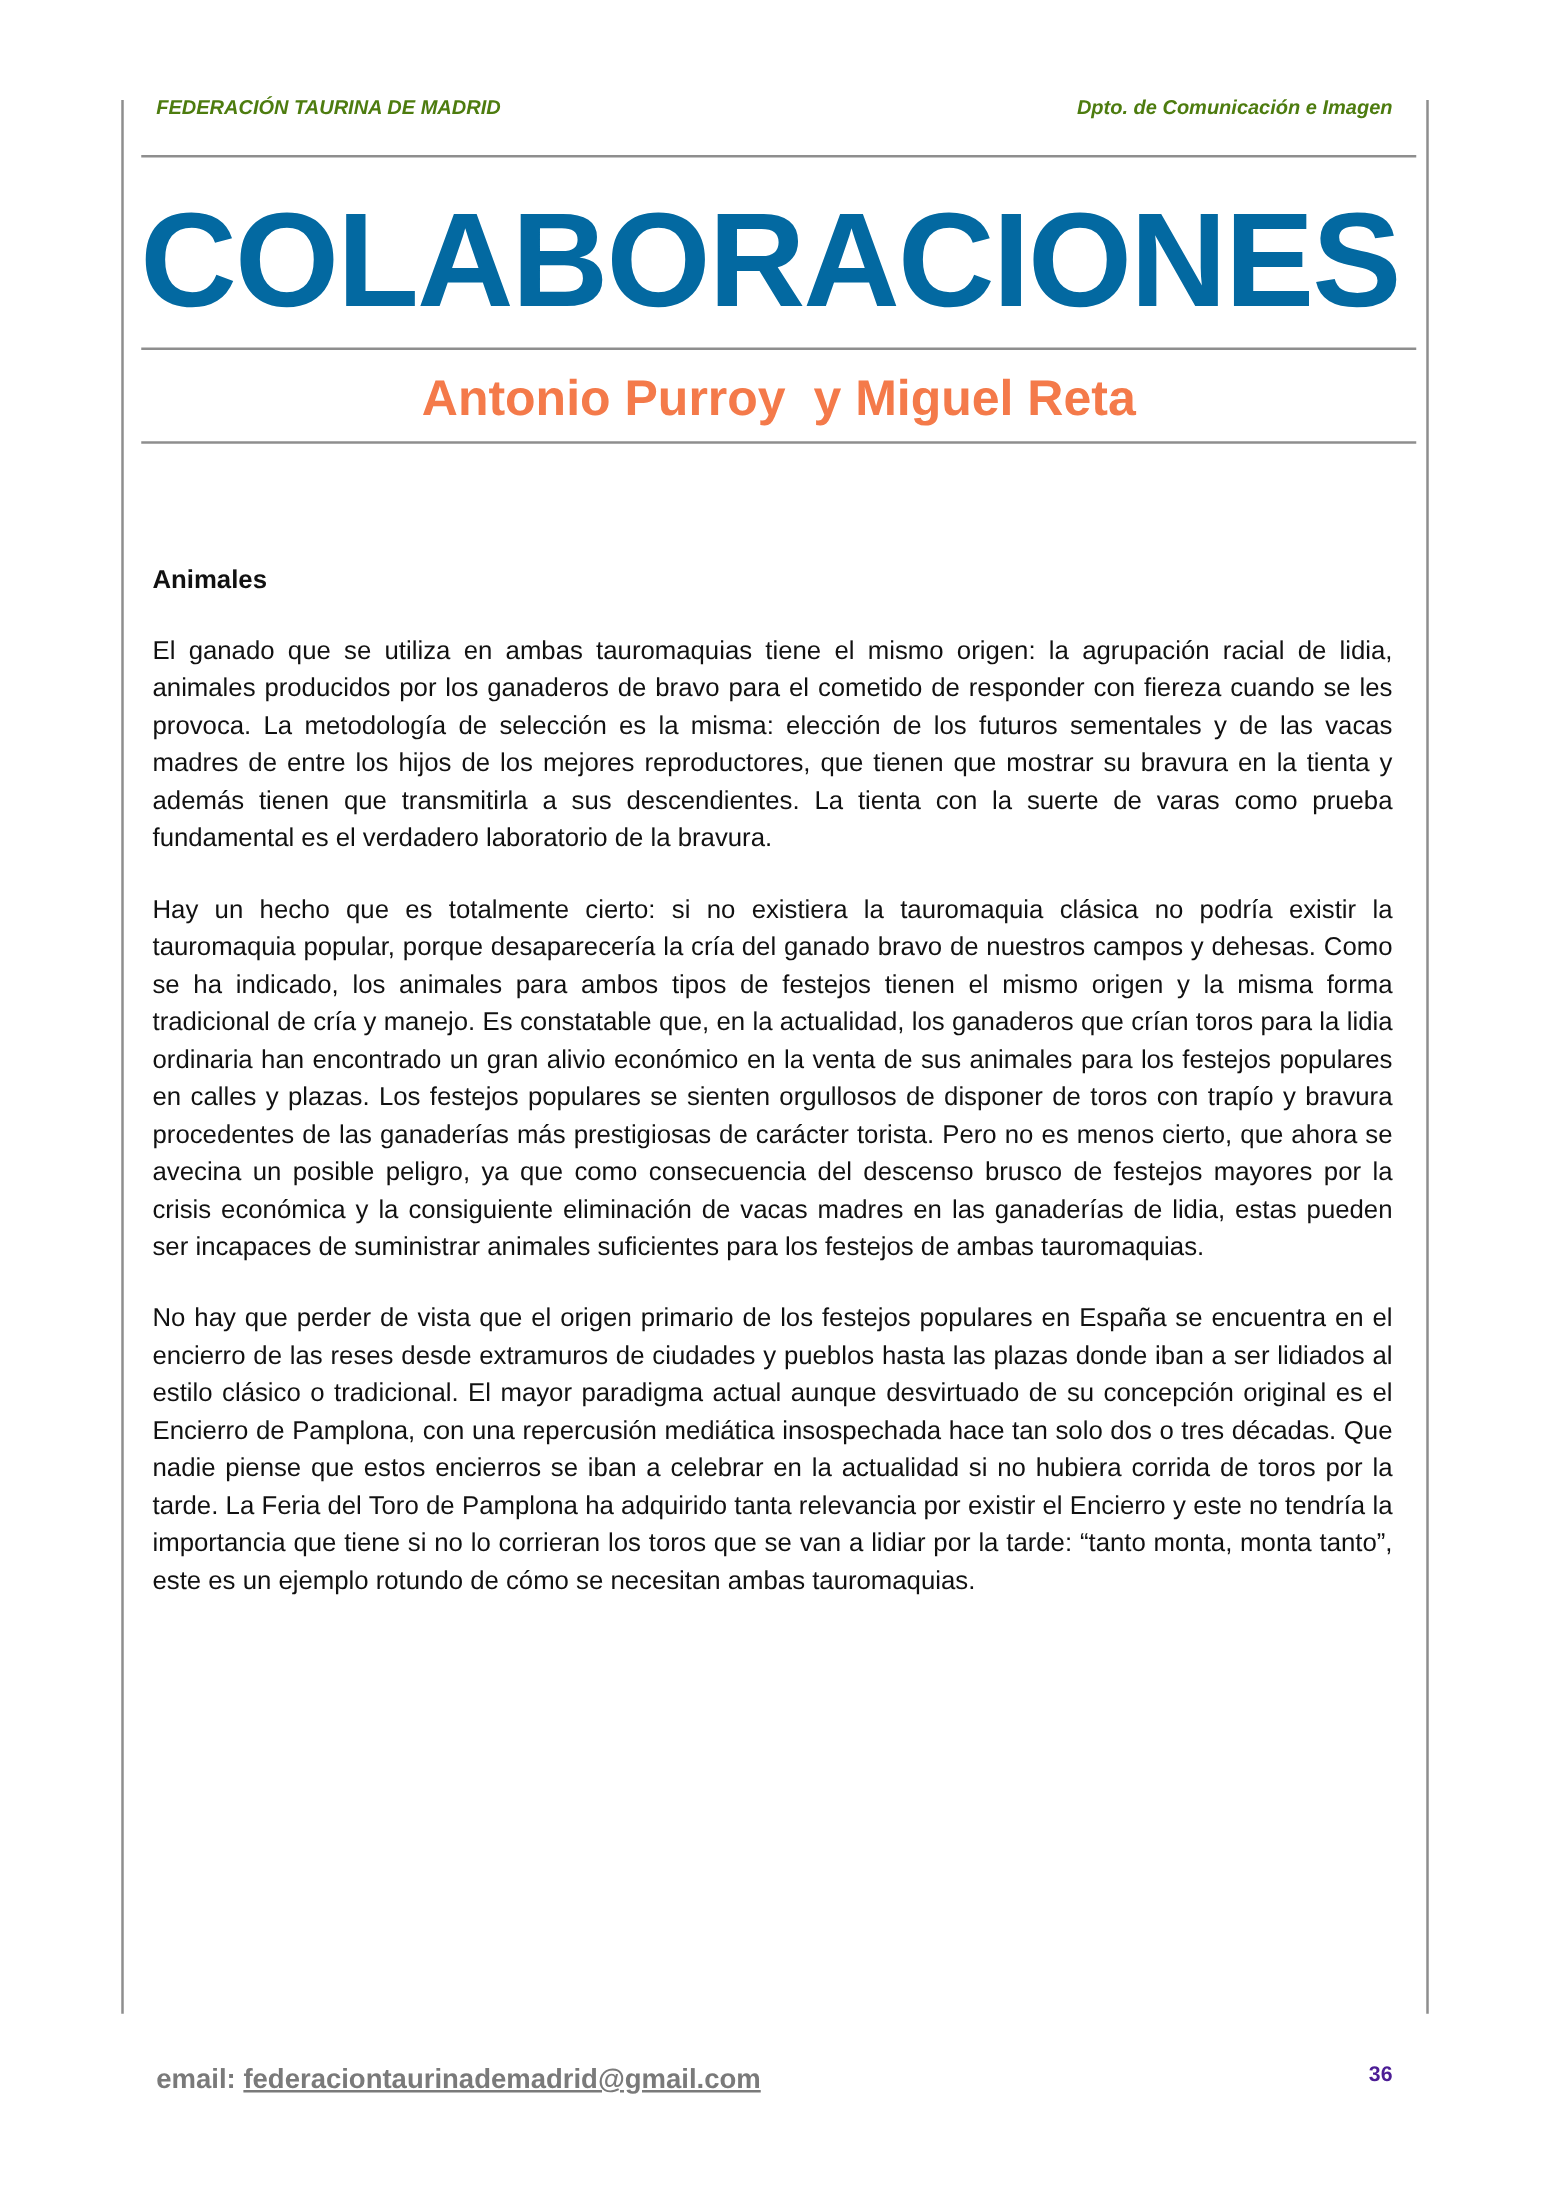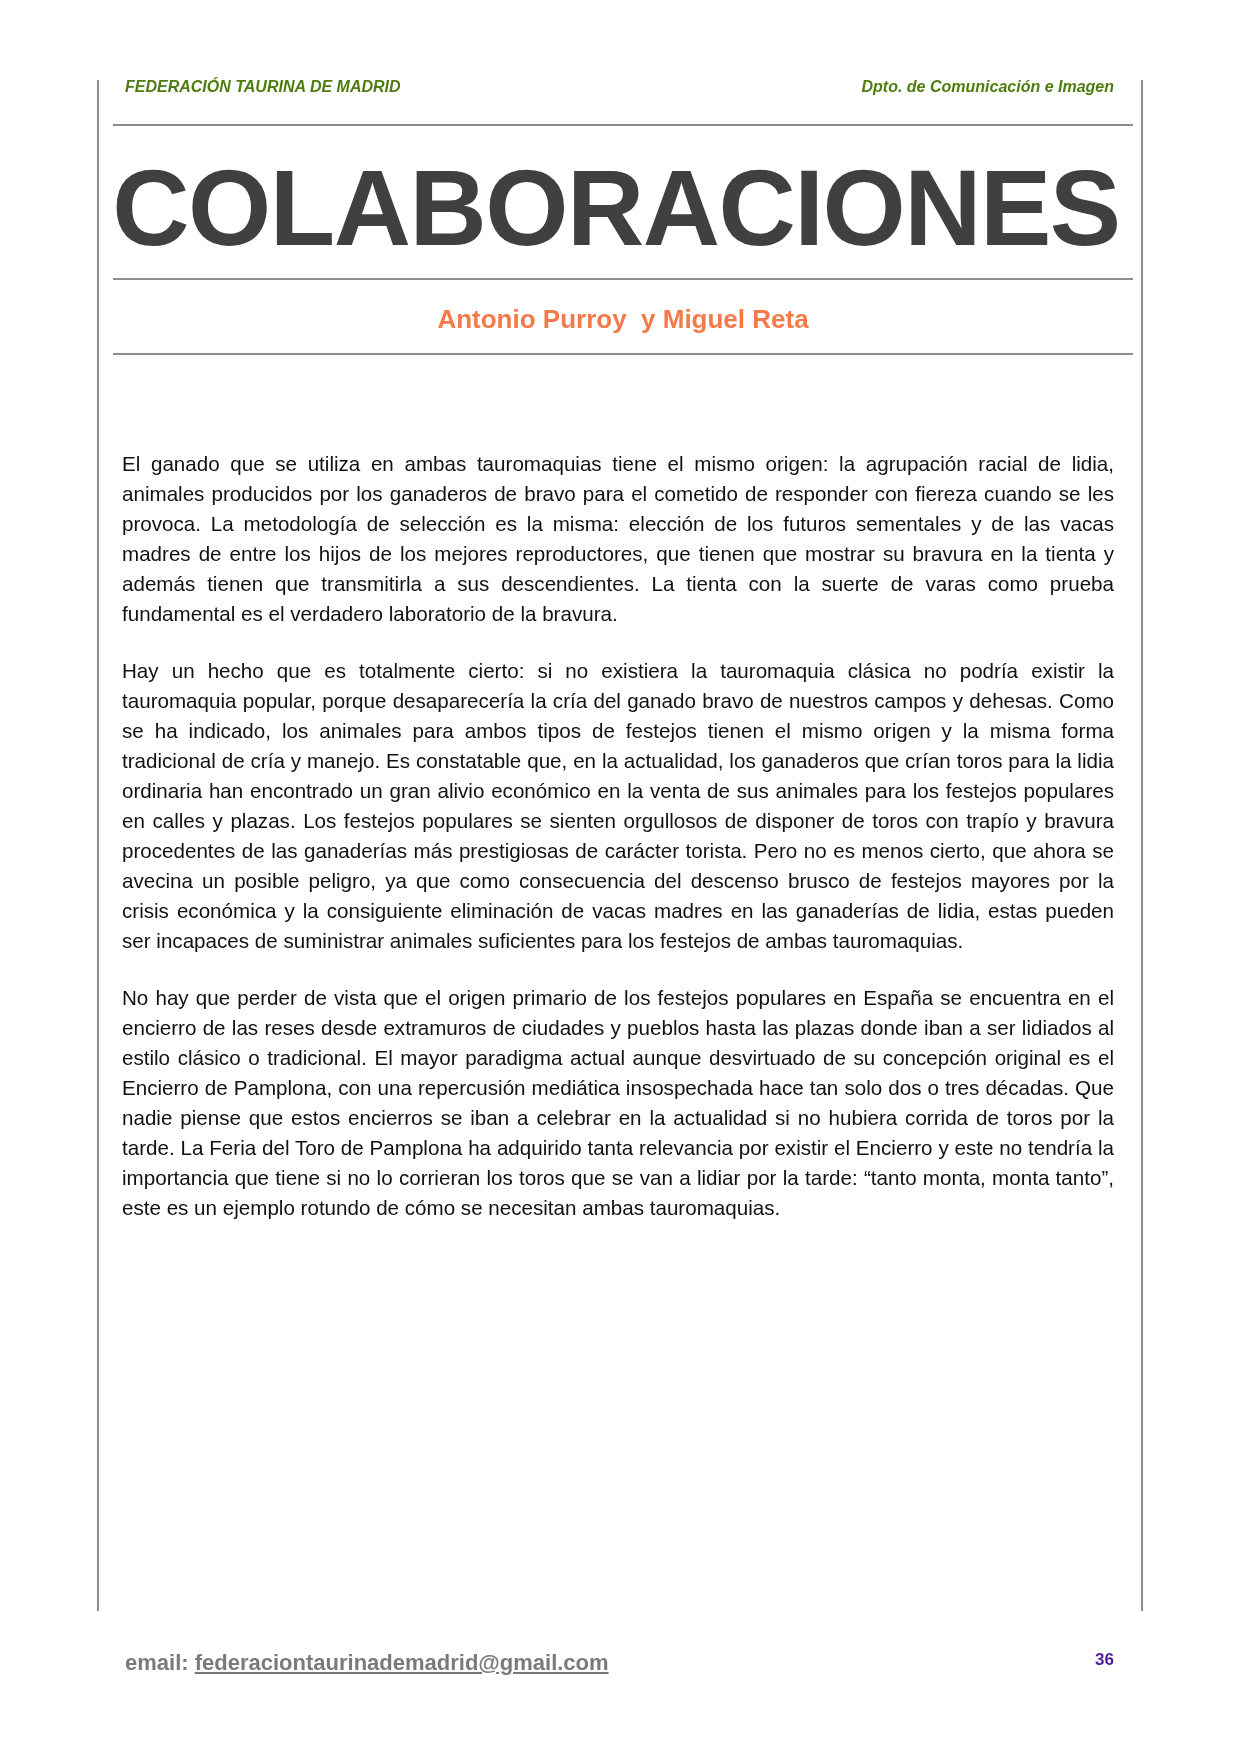--- a/index.html
+++ b/index.html
@@ -4,22 +4,22 @@
 <style>
   html, body { margin: 0; padding: 0; background: #ffffff; }
   body { width: 1240px; height: 1754px; position: relative; overflow: hidden; font-family: "Liberation Sans", sans-serif; }
   .vline { position: absolute; width: 2px; background: #8e8e8e; top: 80px; height: 1531px; }
   .vline.left { left: 97px; }
   .vline.right { left: 1141px; }
   .hdr { position: absolute; top: 78px; font-size: 16px; font-weight: bold; color: #4d7c0f; font-style: italic; }
   .hdr.left { left: 125px; }
   .hdr.right { right: 126px; font-weight: bold; padding-left: 14px; }
   .rule { position: absolute; left: 113px; width: 1020px; height: 2px; background: #8e8e8e; }
-  .title { position: absolute; left: 112px; top: 148px; width: 1008px; text-align: center; font-size: 107px; font-weight: bold; color: #404040; letter-spacing: -1.5px; line-height: 120px; white-space: nowrap; }
-  .author { position: absolute; left: 113px; width: 1020px; top: 296px; text-align: center; font-size: 26px; font-weight: bold; color: #f47a4a; line-height: 46px; white-space: pre; }
+  .title { position: absolute; left: 112px; top: 148px; width: 1008px; text-align: center; font-size: 107px; font-weight: bold; color: #0369a1; letter-spacing: -1.5px; line-height: 120px; white-space: nowrap; }
+  .author { position: absolute; left: 113px; width: 1020px; top: 296px; text-align: center; font-size: 40px; font-weight: bold; color: #f47a4a; line-height: 46px; white-space: pre; }
   .content { position: absolute; left: 122px; top: 449px; width: 992px; color: #111111; font-size: 20.6px; line-height: 30px; }
   .content h2 { font-size: 20.6px; font-weight: bold; margin: 0 0 27px 0; line-height: 30px; }
   .content p { margin: 0 0 27px 0; text-align: justify; }
   .footer { position: absolute; top: 1650px; left: 125px; font-size: 22px; font-weight: bold; color: #7a7a7a; }
   .footer a { color: #7a7a7a; text-decoration: underline; }
   .pageno { position: absolute; top: 1650px; right: 126px; font-size: 17px; font-weight: bold; color: #4c1d95; }
 </style>
 </head>
 <body>
 
@@ -34,20 +34,21 @@
 <div class="title">COLABORACIONES</div>
 
 <div class="rule" style="top:278px"></div>
 
 <div class="author">Antonio Purroy  y Miguel Reta</div>
 
 <div class="rule" style="top:353px"></div>
 
 <div class="content">
   <section>
+    <h2>Animales</h2>
     <p>El ganado que se utiliza en ambas tauromaquias tiene el mismo origen: la agrupación racial de lidia, animales producidos por los ganaderos de bravo para el cometido de responder con fiereza cuando se les provoca. La metodología de selección es la misma: elección de los futuros sementales y de las vacas madres de entre los hijos de los mejores reproductores, que tienen que mostrar su bravura en la tienta y además tienen que transmitirla a sus descendientes. La tienta con la suerte de varas como prueba fundamental es el verdadero laboratorio de la bravura.</p>
     <p>Hay un hecho que es totalmente cierto: si no existiera la tauromaquia clásica no podría existir la tauromaquia popular, porque desaparecería la cría del ganado bravo de nuestros campos y dehesas. Como se ha indicado, los animales para ambos tipos de festejos tienen el mismo origen y la misma forma tradicional de cría y manejo. Es constatable que, en la actualidad, los ganaderos que crían toros para la lidia ordinaria han encontrado un gran alivio económico en la venta de sus animales para los festejos populares en calles y plazas. Los festejos populares se sienten orgullosos de disponer de toros con trapío y bravura procedentes de las ganaderías más prestigiosas de carácter torista. Pero no es menos cierto, que ahora se avecina un posible peligro, ya que como consecuencia del descenso brusco de festejos mayores por la crisis económica y la consiguiente eliminación de vacas madres en las ganaderías de lidia, estas pueden ser incapaces de suministrar animales suficientes para los festejos de ambas tauromaquias.</p>
   </section>
   <section>
     <p>No hay que perder de vista que el origen primario de los festejos populares en España se encuentra en el encierro de las reses desde extramuros de ciudades y pueblos hasta las plazas donde iban a ser lidiados al estilo clásico o tradicional. El mayor paradigma actual aunque desvirtuado de su concepción original es el Encierro de Pamplona, con una repercusión mediática insospechada hace tan solo dos o tres décadas. Que nadie piense que estos encierros se iban a celebrar en la actualidad si no hubiera corrida de toros por la tarde. La Feria del Toro de Pamplona ha adquirido tanta relevancia por existir el Encierro y este no tendría la importancia que tiene si no lo corrieran los toros que se van a lidiar por la tarde: “tanto monta, monta tanto”, este es un ejemplo rotundo de cómo se necesitan ambas tauromaquias.</p>
   </section>
 </div>
 
 <div class="footer">
   <span>email: </span><a>federaciontaurinademadrid@gmail.com</a>

